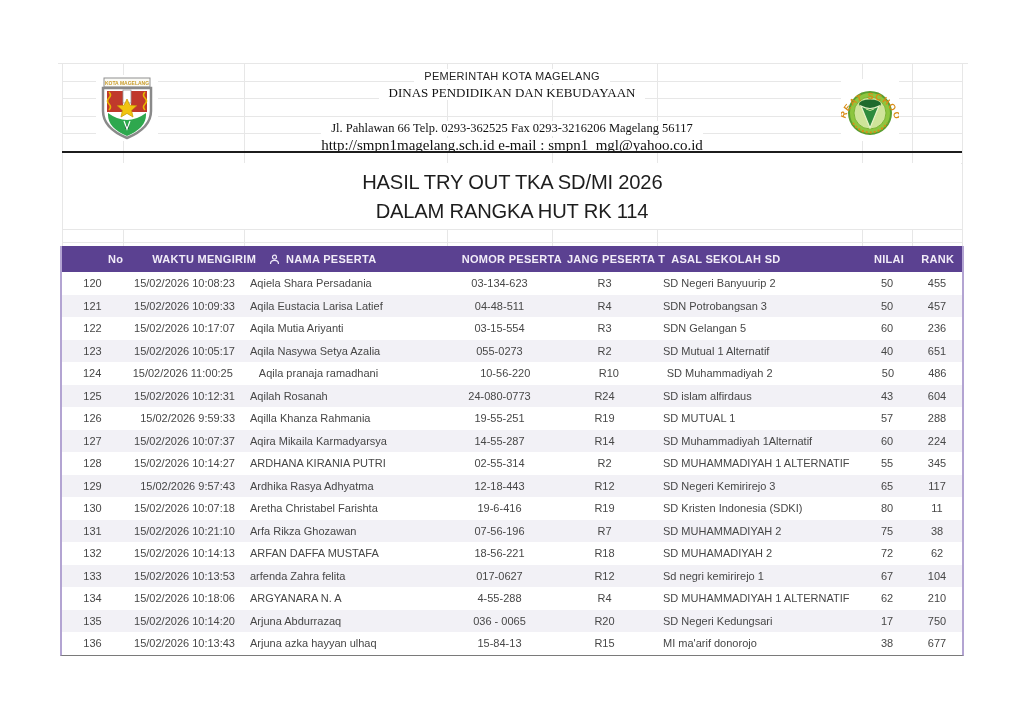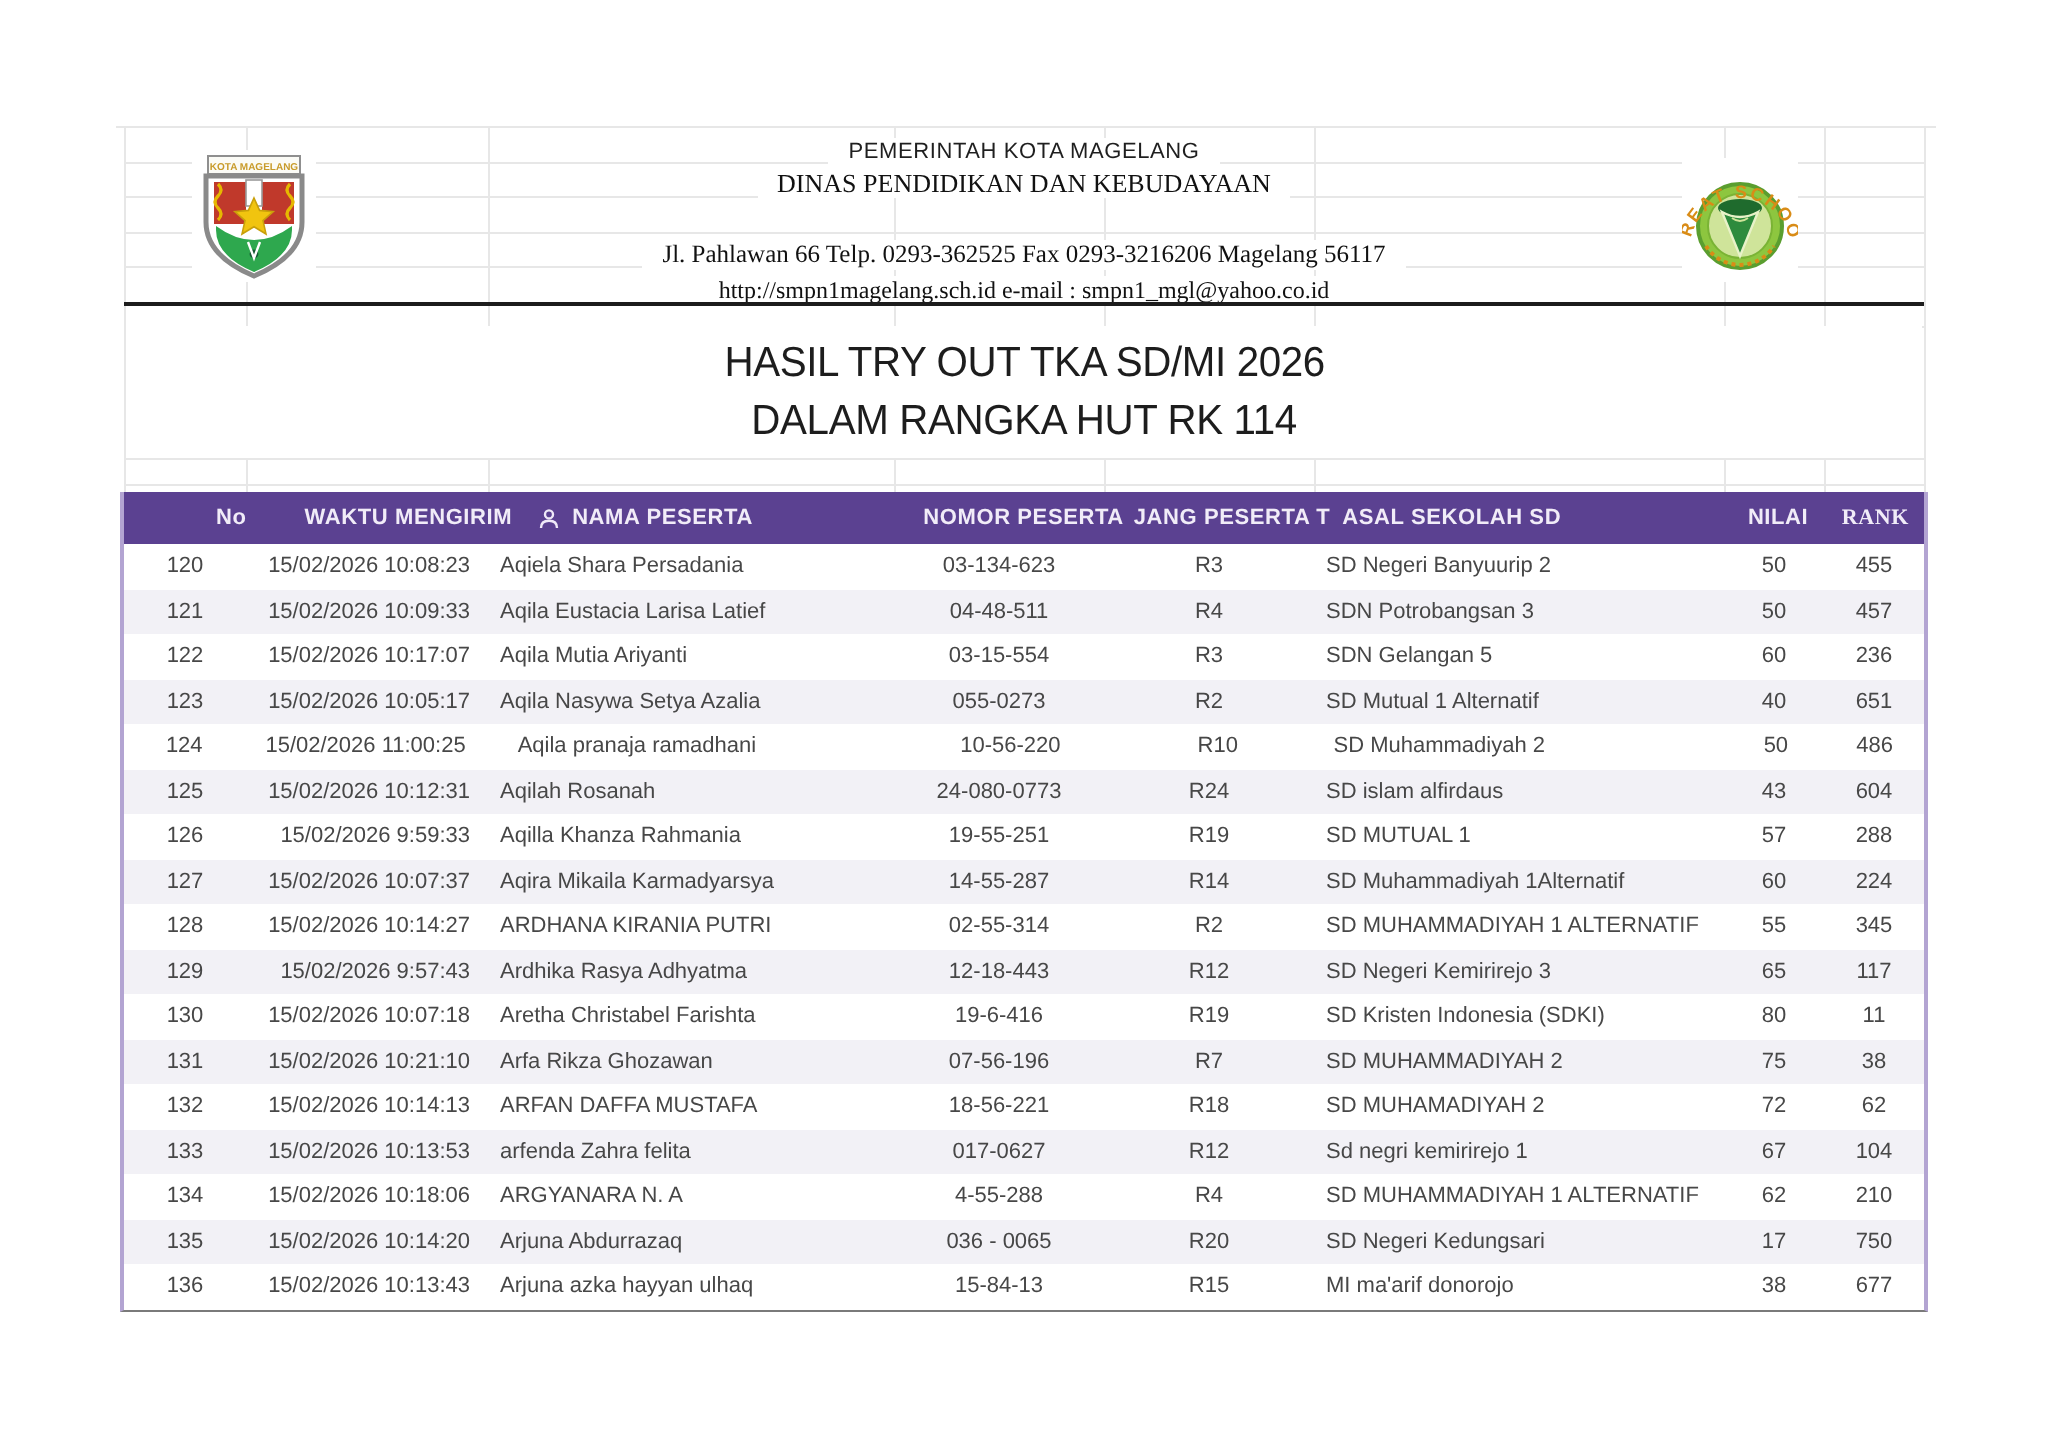--- a/index.html
+++ b/index.html
@@ -66,21 +66,21 @@
   <div class="govrow" style="top:83px;">
     <span class="gov-serif">DINAS PENDIDIKAN DAN KEBUDAYAAN</span>
   </div>
   <div class="govrow" style="top:66px;">
     <span class="gov-sans">PEMERINTAH KOTA MAGELANG</span>
   </div>
   <div class="govrow" style="top:118px;">
     <span class="gov-serif" style="font-size:12.5px;">Jl. Pahlawan 66 Telp. 0293-362525 Fax 0293-3216206 Magelang 56117</span>
   </div>
   <div class="govrow" style="top:136px;">
-    <span class="gov-serif" style="font-size:12px;">http://smpn1magelang.sch.id e-mail : smpn1_mgl@yahoo.co.id</span>
+    <span class="gov-serif" style="font-size:15px;">http://smpn1magelang.sch.id e-mail : smpn1_mgl@yahoo.co.id</span>
   </div>
 
   <div class="logo-box" style="left:96px;top:75px;width:62px;height:66px;">
     <svg width="62" height="66" viewBox="0 0 62 66">
       <rect x="8" y="3" width="46" height="9" fill="#fbfbf6" stroke="#8f8f8f" stroke-width="1"></rect>
       <text x="31" y="10" font-size="5" font-weight="bold" fill="#c89b2a" text-anchor="middle" font-family="Liberation Sans, sans-serif">KOTA MAGELANG</text>
       <path d="M7 13 h48 v23 q0 17 -24 27 q-24 -10 -24 -27 z" fill="#ffffff" stroke="#8a8a8a" stroke-width="2.5"></path>
       <rect x="11" y="16" width="16" height="21" fill="#c0392b"></rect>
       <rect x="35" y="16" width="16" height="21" fill="#c0392b"></rect>
       <rect x="27" y="15" width="8" height="13" fill="#ffffff" stroke="#9a9a9a" stroke-width="0.8"></rect>
@@ -126,21 +126,21 @@
           <svg width="11" height="11" viewBox="0 0 11 11">
             <circle cx="5.5" cy="3.2" r="2" fill="none" stroke="#efe9f8" stroke-width="1.2"></circle>
             <path d="M1.5 10 q0 -3.6 4 -3.6 q4 0 4 3.6" fill="none" stroke="#efe9f8" stroke-width="1.2"></path>
           </svg>
           <span>NAMA PESERTA</span>
         </div>
         <div class="cell a-c" style="width: 105px;">NOMOR PESERTA</div>
         <div class="cell a-l" style="width: 105px; padding-left: 4px;">JANG PESERTA TRYOU</div>
         <div class="cell a-l" style="width: 205px;">ASAL SEKOLAH SD</div>
         <div class="cell a-c" style="width: 50px;">NILAI</div>
-        <div class="cell a-c" style="width: 50px; font-family: Liberation Serif, serif;">RANK</div>
+        <div class="cell a-c" style="width: 50px;">RANK</div>
       </div>
     <div id="tbody">
         <div class="row">
           <div class="cell a-c" style="width: 61px;">120</div>
           <div class="cell a-r" style="width: 121px;">15/02/2026 10:08:23</div>
           <div class="cell a-l" style="width: 203px;">Aqiela Shara Persadania</div>
           <div class="cell a-c" style="width: 105px;">03-134-623</div>
           <div class="cell a-c" style="width: 105px;">R3</div>
           <div class="cell a-l" style="width: 205px;">SD Negeri Banyuurip 2</div>
           <div class="cell a-c" style="width: 50px;">50</div>

